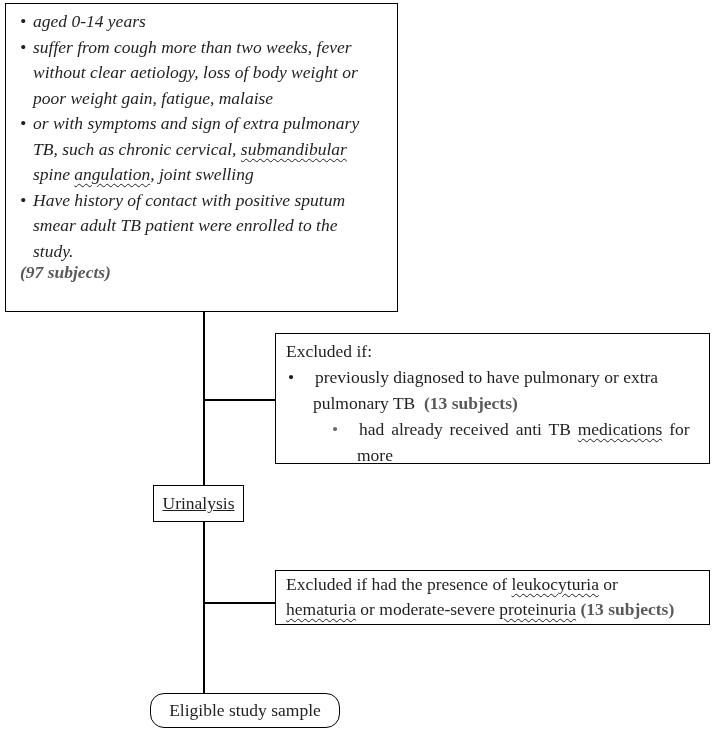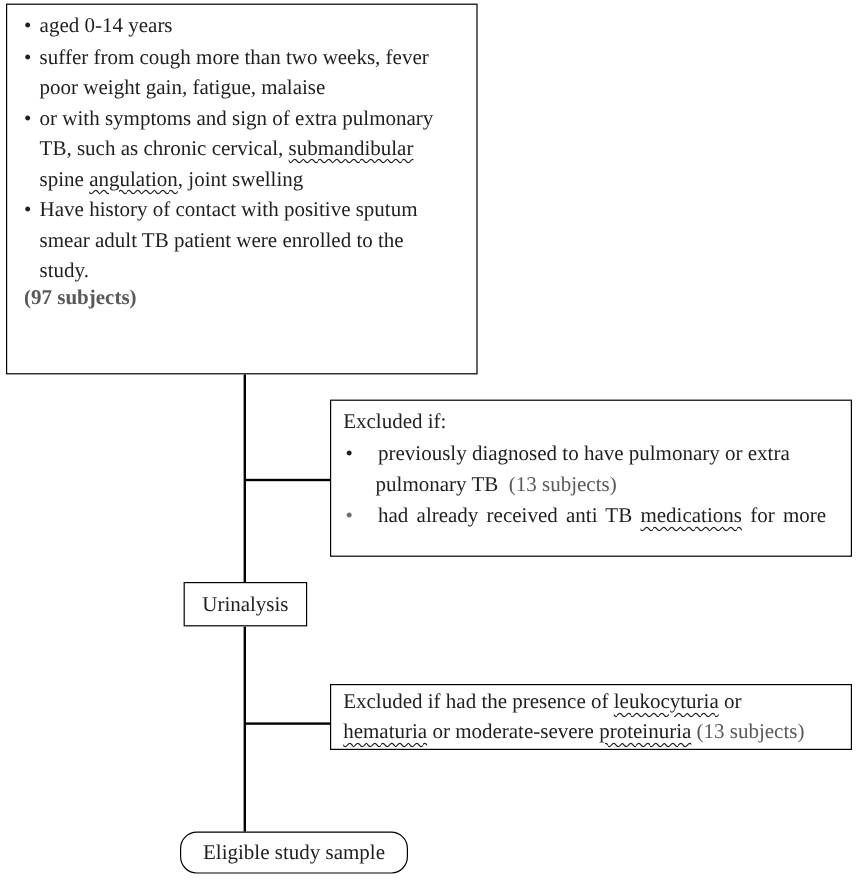--- a/index.html
+++ b/index.html
@@ -23,20 +23,21 @@
     box-sizing:border-box;
     border:1.5px solid var(--border);
     background:var(--background);
     font-size:17.5px;
   }
   
   .top-box{
     left:5px;top:3px;width:393px;height:309px;
     padding:5px 8px 0 14px;
     line-height:25.5px;
+    font-style:italic;
   }
   .tb-line{padding-left:13px;}
   .tb-line .bullet{display:inline-block;width:13px;margin-left:-13px;}
   .subjects-line{
     font-weight:bold;
     color:var(--emphasis-gray);
     margin-top:-3px;
     line-height:22px;
   }
   
@@ -46,53 +47,54 @@
     line-height:26px;
   }
   .ex2-box{
     left:275px;top:570px;width:435px;height:55px;
     padding:1px 8px 0 10px;
     line-height:25px;
   }
   .ex-line{padding-left:27px;}
   .ex-line .ex-bullet{display:inline-block;width:27px;margin-left:-27px;padding-left:2px;}
   .ex-bullet.gray{color:var(--bullet2-gray);}
-  .ws{word-spacing:2.5px;}
+  .ws{word-spacing:2.5px;margin-left:44px;}
   
   .urinalysis-box{
-    left:153px;top:485px;width:103px;height:37px;
-    display:flex;align-items:center;justify-content:center;
+    left:153px;top:485px;width:91px;height:37px;
+    display:flex;align-items:center;justify-content:center;text-decoration:underline;
   }
   .eligible-box{
     left:150px;top:693px;width:190px;height:35px;
     display:flex;align-items:center;justify-content:center;border-radius:14px;
   }
   
   .connector{position:absolute;background:var(--border);}
   .vline1{left:203px;top:312px;width:1.5px;height:173px;}
   .hline1{left:204px;top:399px;width:71px;height:1.5px;}
   .vline2{left:203px;top:522px;width:1.5px;height:171px;}
   .hline2{left:204px;top:602px;width:71px;height:1.5px;}
   
   .wavy{
     text-decoration:underline;
     text-decoration-style:wavy;
     text-decoration-thickness:1px;
     text-underline-offset:3px;
   }
-  .num{font-weight:normal;color:var(--emphasis-gray);}
+  .num{font-weight:bold;color:var(--emphasis-gray);}
 </style>
 </head>
 <body>
 
 <div class="canvas">
 
   <div class="box top-box">
     <div class="tb-line"><span class="bullet">•</span><span>aged 0-14 years</span></div>
     <div class="tb-line"><span class="bullet">•</span><span>suffer from cough more than two weeks, fever</span></div>
+    <div class="tb-line"><span>without clear aetiology, loss of body weight or</span></div>
     <div class="tb-line"><span>poor weight gain, fatigue, malaise</span></div>
     <div class="tb-line"><span class="bullet">•</span><span>or with symptoms and sign of extra pulmonary</span></div>
     <div class="tb-line"><span>TB, such as chronic cervical, </span><span class="wavy">submandibular</span></div>
     <div class="tb-line"><span>spine </span><span class="wavy">angulation</span><span>, joint swelling</span></div>
     <div class="tb-line"><span class="bullet">•</span><span>Have history of contact with positive sputum</span></div>
     <div class="tb-line"><span>smear adult TB patient were enrolled to the</span></div>
     <div class="tb-line"><span>study.</span></div>
     <div class="subjects-line">(97 subjects)</div>
   </div>
 

